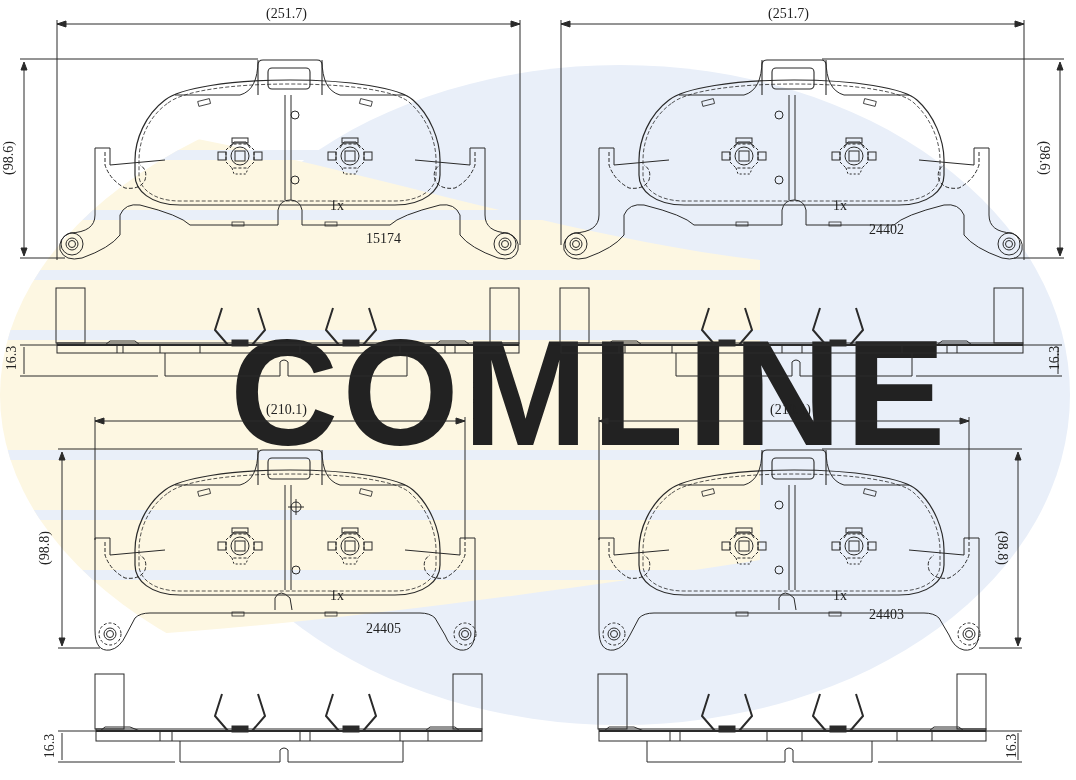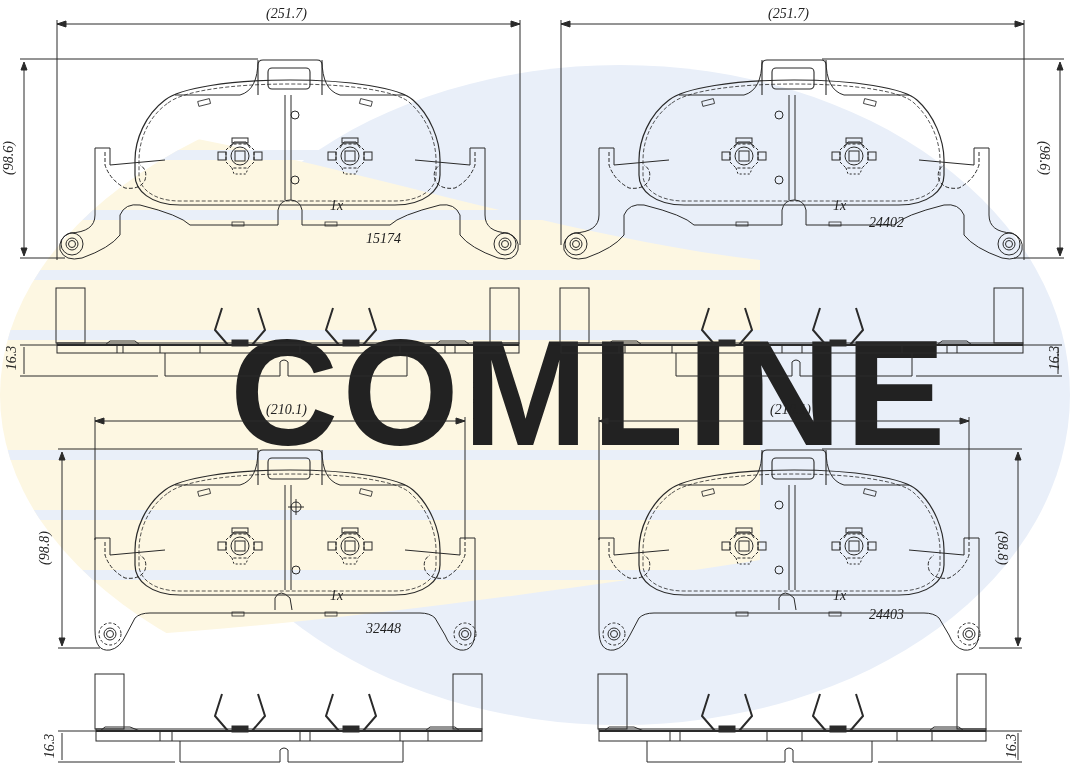--- a/index.html
+++ b/index.html
@@ -1,18 +1,18 @@
 <!DOCTYPE html>
 <html><head>
 <meta charset="utf-8">
 <style>
   html,body{margin:0;padding:0;background:#ffffff;}
   #canvas{position:relative;width:1076px;height:780px;overflow:hidden;background:#ffffff;font-family:"Liberation Serif","DejaVu Serif",serif;}
   .wm{position:absolute;left:0;top:0;width:1076px;height:780px;}
-  .drawing{position:absolute;font-style:italic;}
+  .drawing{position:absolute;}
   svg text{font-family:"Liberation Serif","DejaVu Serif",serif;fill:#222;}
   .lbl{position:absolute;font-family:"Liberation Serif","DejaVu Serif",serif;font-size:14px;color:#222;white-space:nowrap;}
   .vlbl{position:absolute;font-family:"Liberation Serif","DejaVu Serif",serif;font-size:14px;color:#222;white-space:nowrap;transform-origin:center center;}
 </style>
 </head>
 <body>
 
 <div id="canvas">
 
   <svg class="wm" viewBox="0 0 1076 780">
@@ -187,21 +187,21 @@
           <line x1="280" y1="345" x2="280" y2="353"></line>
         <line x1="300" y1="345" x2="300" y2="353"></line>
           <line x1="400" y1="345" x2="400" y2="353"></line>
         <line x1="445" y1="345" x2="445" y2="353"></line>
           <line x1="455" y1="345" x2="455" y2="353"></line>
       </g>
     </svg>
     <div class="lbl" style="left:266px;top:6px;">(251.7)</div>
     <div class="vlbl" style="left:525px;top:150px;transform:rotate(90deg);">(98.6)</div>
     <div class="lbl" style="left:331px;top:198px;">1x</div>
-    <div class="lbl" style="left:367px;top:215px;">24402</div>
+    <div class="lbl" style="left:367px;top:222px;">24402</div>
     <div class="vlbl" style="left:541px;top:350px;transform:rotate(-90deg);">16.3</div>
   </div>
 
   <div class="drawing" style="left:0;top:390px;width:540px;height:390px;">
     <svg width="540" height="390" viewBox="0 0 540 390">
       <g fill="none" stroke="#2a2a2a" stroke-width="1">
         <line x1="95" y1="31" x2="465" y2="31"></line>
         <polygon points="95,31 104,28 104,34" fill="#2a2a2a"></polygon>
         <polygon points="465,31 456,28 456,34" fill="#2a2a2a"></polygon>
         <line x1="95" y1="27" x2="95" y2="150"></line>
@@ -247,21 +247,21 @@
           <line x1="172" y1="341" x2="172" y2="351"></line>
         <line x1="300" y1="341" x2="300" y2="351"></line>
           <line x1="310" y1="341" x2="310" y2="351"></line>
         <line x1="400" y1="341" x2="400" y2="351"></line>
           <line x1="428" y1="341" x2="428" y2="351"></line>
       </g>
     </svg>
     <div class="lbl" style="left:266px;top:12px;">(210.1)</div>
     <div class="vlbl" style="left:28px;top:150px;transform:rotate(-90deg);">(98.8)</div>
     <div class="lbl" style="left:330px;top:198px;">1x</div>
-    <div class="lbl" style="left:366px;top:231px;">32448</div>
+    <div class="lbl" style="left:366px;top:231px;">24405</div>
     <div class="vlbl" style="left:38px;top:348px;transform:rotate(-90deg);">16.3</div>
   </div>
 
   <div class="drawing" style="left:502px;top:390px;width:574px;height:390px;">
     <svg width="574" height="390" viewBox="0 0 574 390">
       <g fill="none" stroke="#2a2a2a" stroke-width="1">
         <line x1="97" y1="31" x2="467" y2="31"></line>
         <polygon points="97,31 106,28 106,34" fill="#2a2a2a"></polygon>
         <polygon points="467,31 458,28 458,34" fill="#2a2a2a"></polygon>
         <line x1="97" y1="27" x2="97" y2="150"></line>

